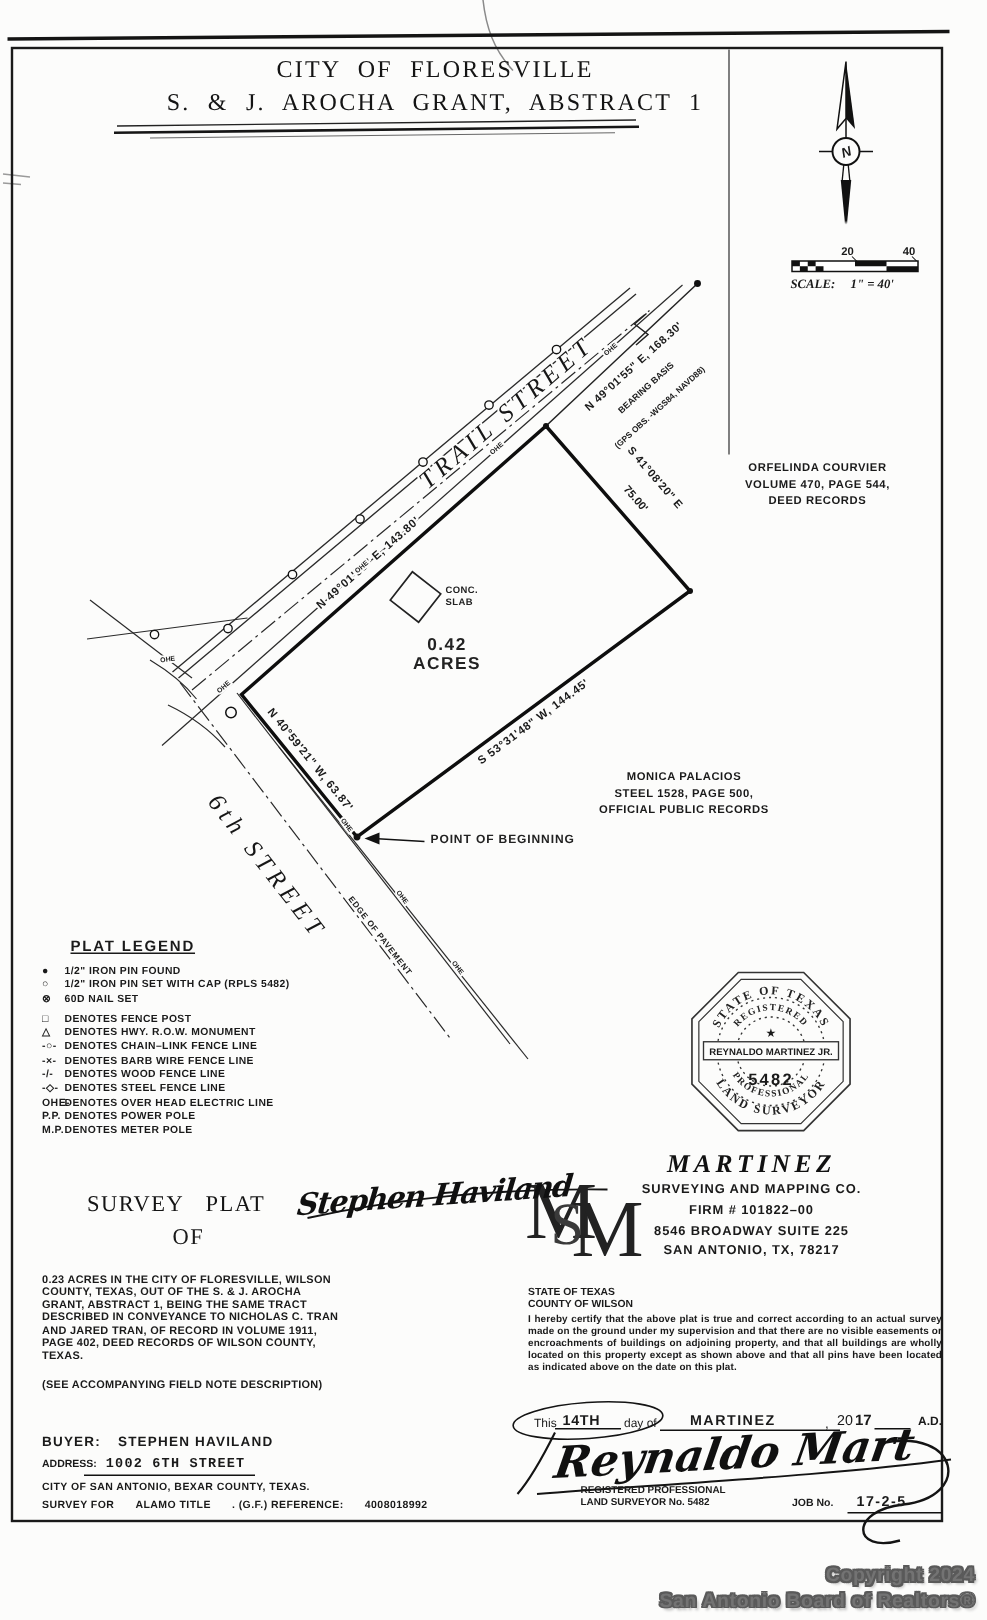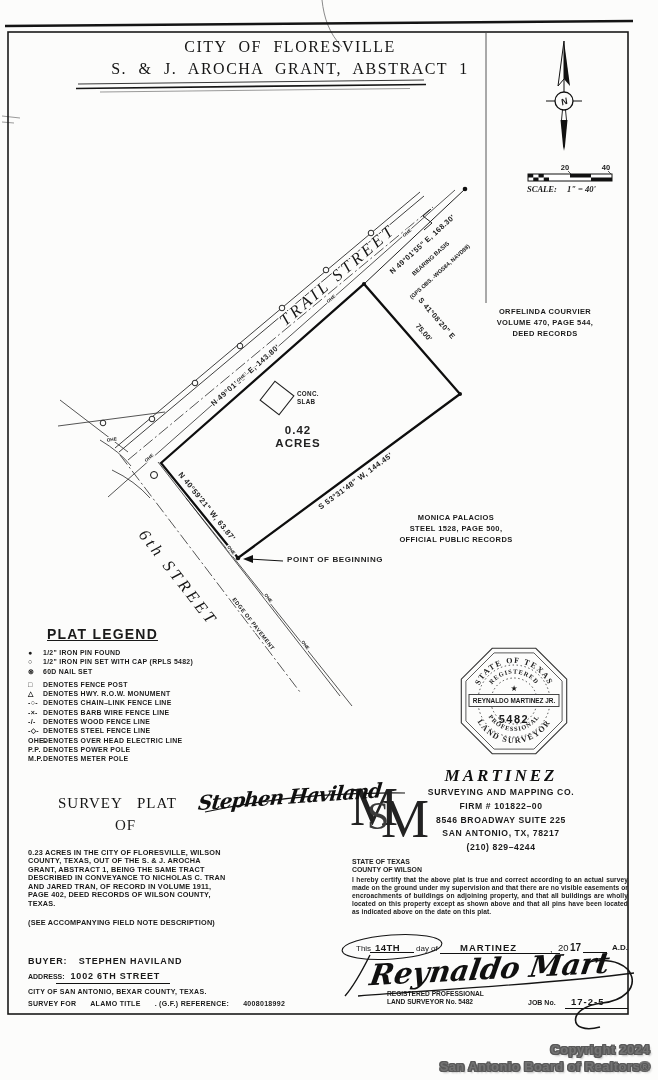--- a/index.html
+++ b/index.html
@@ -17,21 +17,21 @@
     word-spacing:6px;line-height:22px;color:#141414;
   }
   
   .anno{font-weight:bold;letter-spacing:.3px;color:#222;}
   .neighbor{font-size:7.5px;line-height:11px;text-align:center;font-weight:bold;letter-spacing:.4px;}
   .acres{left:266px;top:424px;width:64px;text-align:center;font-size:11.5px;line-height:13px;font-weight:bold;letter-spacing:1px;}
   .slab-label{left:297px;top:390px;font-size:6.3px;line-height:7.5px;font-weight:bold;}
   .pob{left:287px;top:555px;font-size:8px;font-weight:bold;letter-spacing:.6px;}
   
   .legend{left:28px;top:626px;width:250px;}
-  .legend-title{font-size:14px;font-weight:bold;letter-spacing:1.2px;text-decoration:underline;margin-left:19px;margin-bottom:6px;}
+  .legend-title{font-size:10px;font-weight:bold;letter-spacing:1.2px;text-decoration:underline;margin-left:19px;margin-bottom:6px;}
   .legend-row{display:flex;align-items:center;font-size:6.9px;font-weight:bold;letter-spacing:.3px;line-height:9.3px;height:9.3px;}
   .legend-row.gap{margin-top:4px;}
   .legend-sym{width:15px;flex:0 0 15px;font-size:7px;text-align:left;}
   
   .firm{left:394px;top:766px;width:214px;text-align:center;}
   .firm-name{font-family:"Liberation Serif",serif;font-style:italic;font-size:17px;letter-spacing:3px;font-weight:bold;color:#111;}
   .firm-line{font-size:8.6px;font-weight:bold;letter-spacing:.6px;line-height:13.8px;}
   .monogram{font-family:"Liberation Serif",serif;color:#222;}
   
   .sp1{left:58px;top:795px;font-family:"Liberation Serif",serif;font-size:15px;letter-spacing:1px;word-spacing:10px;color:#141414;}
@@ -53,21 +53,21 @@
   .cert-head{left:352px;top:858px;font-size:6.9px;font-weight:bold;line-height:8px;}
   .cert-body{left:352px;top:876px;width:276px;font-size:6.6px;font-weight:bold;line-height:8.1px;text-align:justify;letter-spacing:.1px;}
   .dateline{left:350px;top:939px;width:280px;font-size:8px;}
   .dl{position:absolute;white-space:nowrap;}
   .reg{left:387px;top:990px;font-size:6.6px;font-weight:bold;line-height:8.2px;}
   .job{left:528px;top:999px;font-size:7px;font-weight:bold;}
   .jobval{left:571px;top:996px;font-size:9.5px;font-weight:bold;letter-spacing:1px;}
   
   .buyer1{left:28px;top:956px;font-size:9px;font-weight:bold;letter-spacing:.8px;}
   .buyer2{left:28px;top:971px;font-size:7px;font-weight:bold;}
-  .buyer2 .val{font-size:9px;letter-spacing:.8px;}
+  .buyer2 .val{font-size:9px;letter-spacing:.8px;font-family:Liberation Mono, monospace;}
   .buyer3{left:28px;top:988px;font-size:7px;font-weight:bold;letter-spacing:.3px;}
   .buyer4{left:28px;top:1000px;font-size:7px;font-weight:bold;letter-spacing:.3px;display:flex;gap:14px;}
   
   .footer-line{
     position:absolute;right:8px;text-align:right;color:#737373;font-weight:bold;
     font-size:13px;letter-spacing:.4px;font-family:"Liberation Sans",sans-serif;
     text-shadow:-1.2px -1.2px 0 #5a5a5a,1.2px -1.2px 0 #5a5a5a,-1.2px 1.2px 0 #5a5a5a,
       1.2px 1.2px 0 #5a5a5a,-1.2px 0 0 #5a5a5a,1.2px 0 0 #5a5a5a,0 -1.2px 0 #5a5a5a,0 1.2px 0 #5a5a5a,2px 2px 2px #b5b5b5;
   }
   
@@ -314,21 +314,20 @@
 
   <div class="abs sp1">SURVEY PLAT</div>
   <div class="abs sp2">OF</div>
 
   <div class="abs firm">
     <div class="firm-name">MARTINEZ</div>
     <div class="firm-line">SURVEYING AND MAPPING CO.</div>
     <div class="firm-line">FIRM # 101822–00</div>
     <div class="firm-line">8546 BROADWAY SUITE 225</div>
     <div class="firm-line">SAN ANTONIO, TX, 78217</div>
-    <div class="firm-line">(210) 829–4244</div>
   </div>
 
   <div class="abs descr">0.23 ACRES IN THE CITY OF FLORESVILLE, WILSON
 COUNTY, TEXAS, OUT OF THE S. &amp; J. AROCHA
 GRANT, ABSTRACT 1, BEING THE SAME TRACT
 DESCRIBED IN CONVEYANCE TO NICHOLAS C. TRAN
 AND JARED TRAN, OF RECORD IN VOLUME 1911,
 PAGE 402, DEED RECORDS OF WILSON COUNTY,
 TEXAS.</div>
   <div class="abs descr-note">(SEE ACCOMPANYING FIELD NOTE DESCRIPTION)</div>

